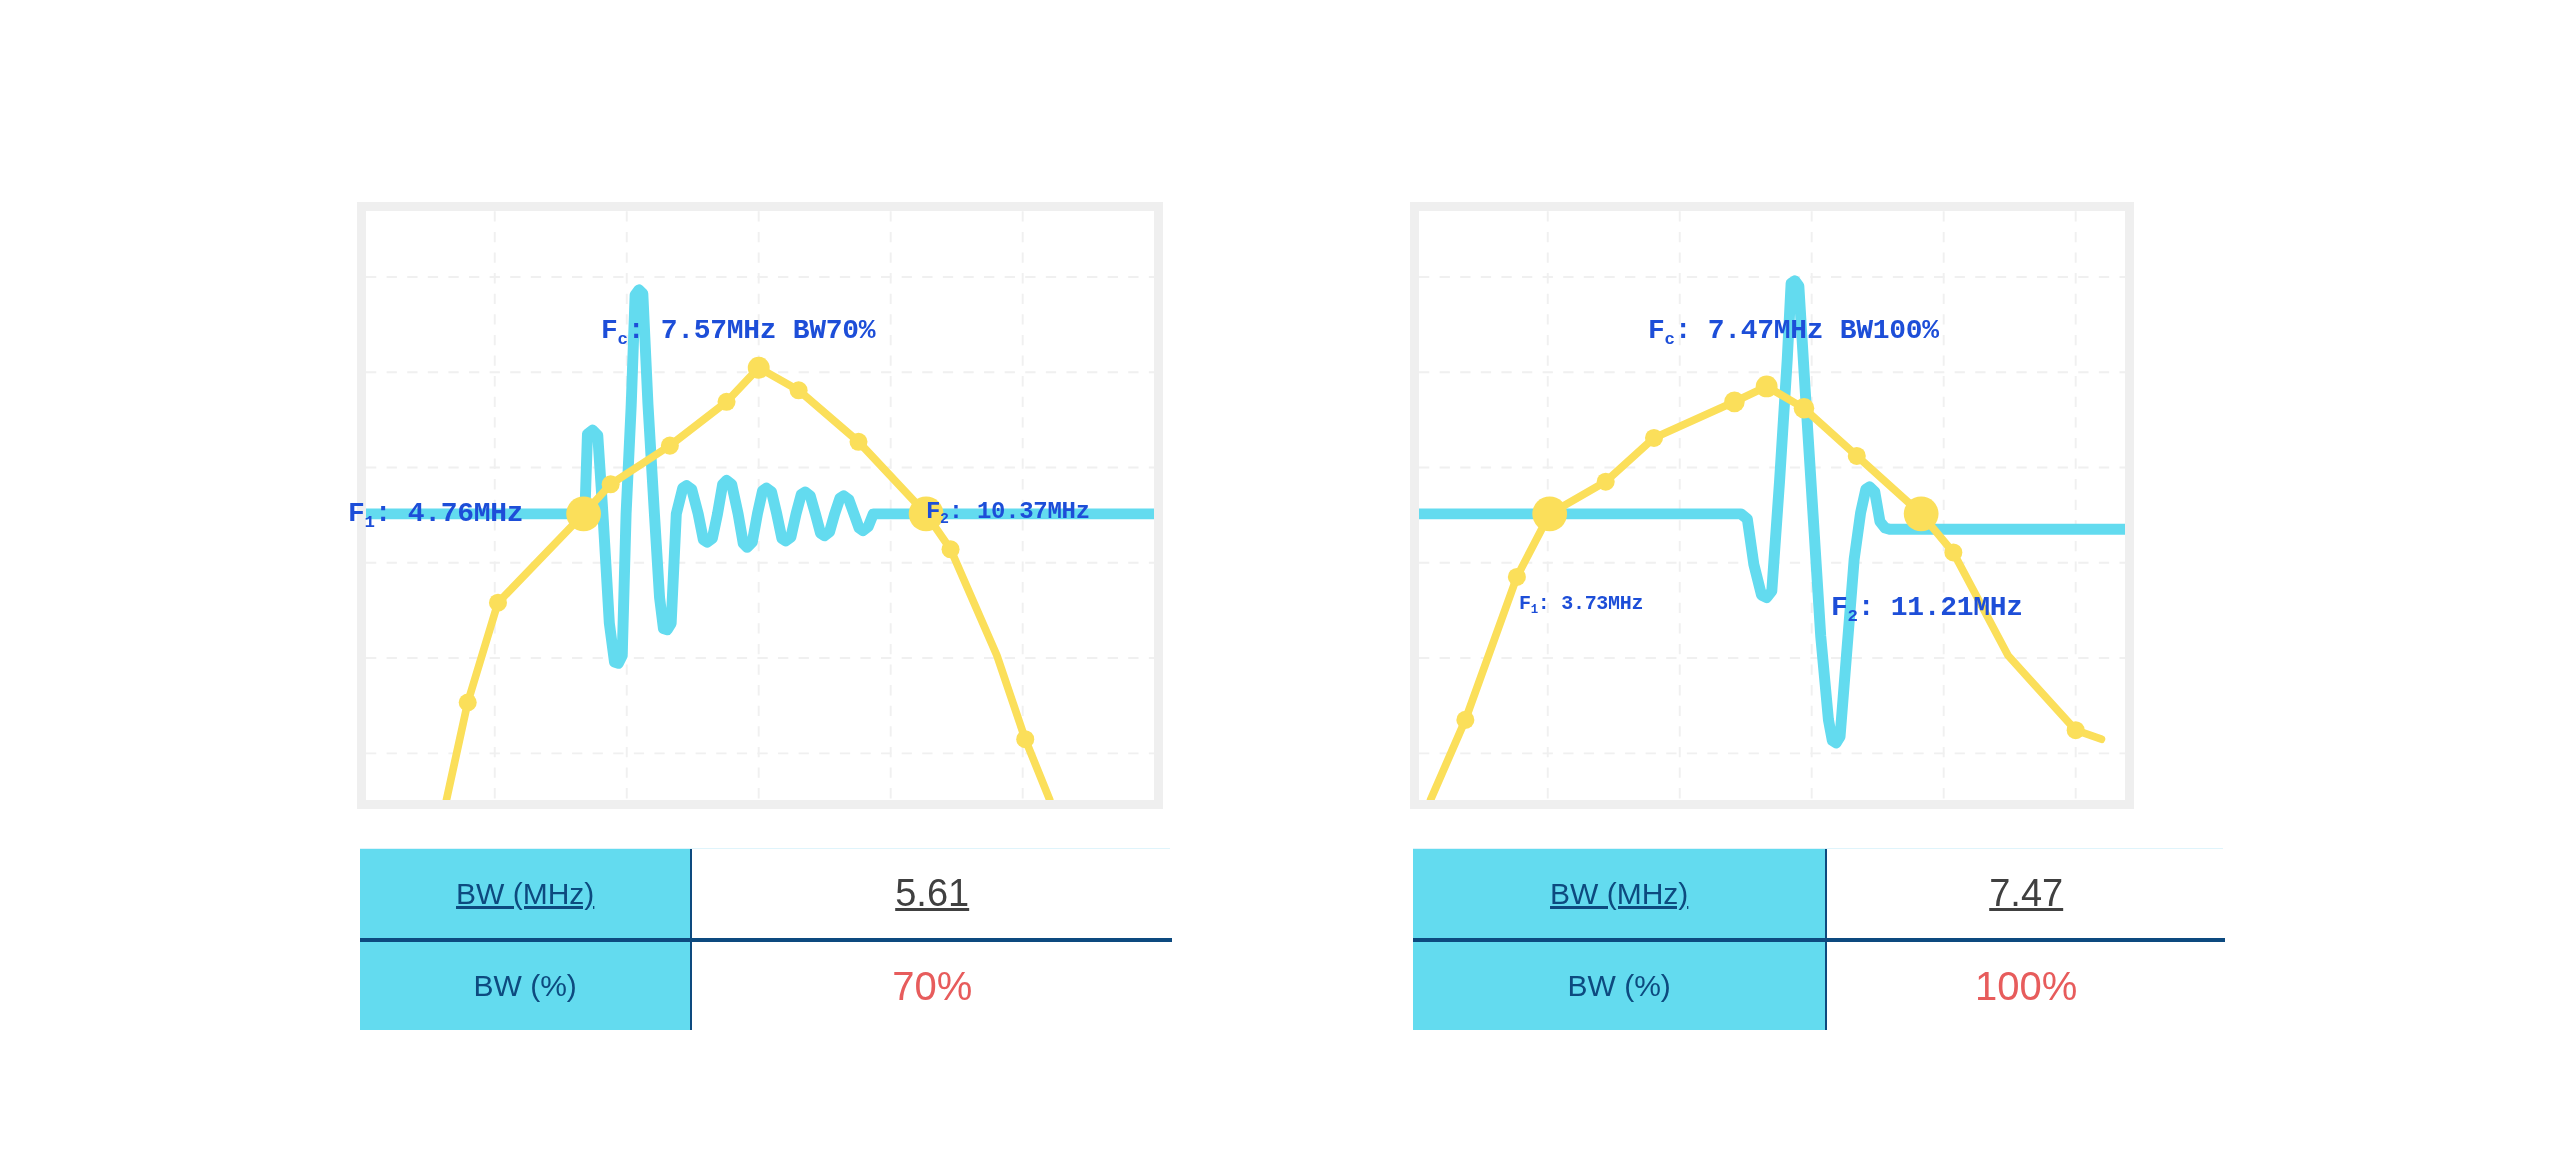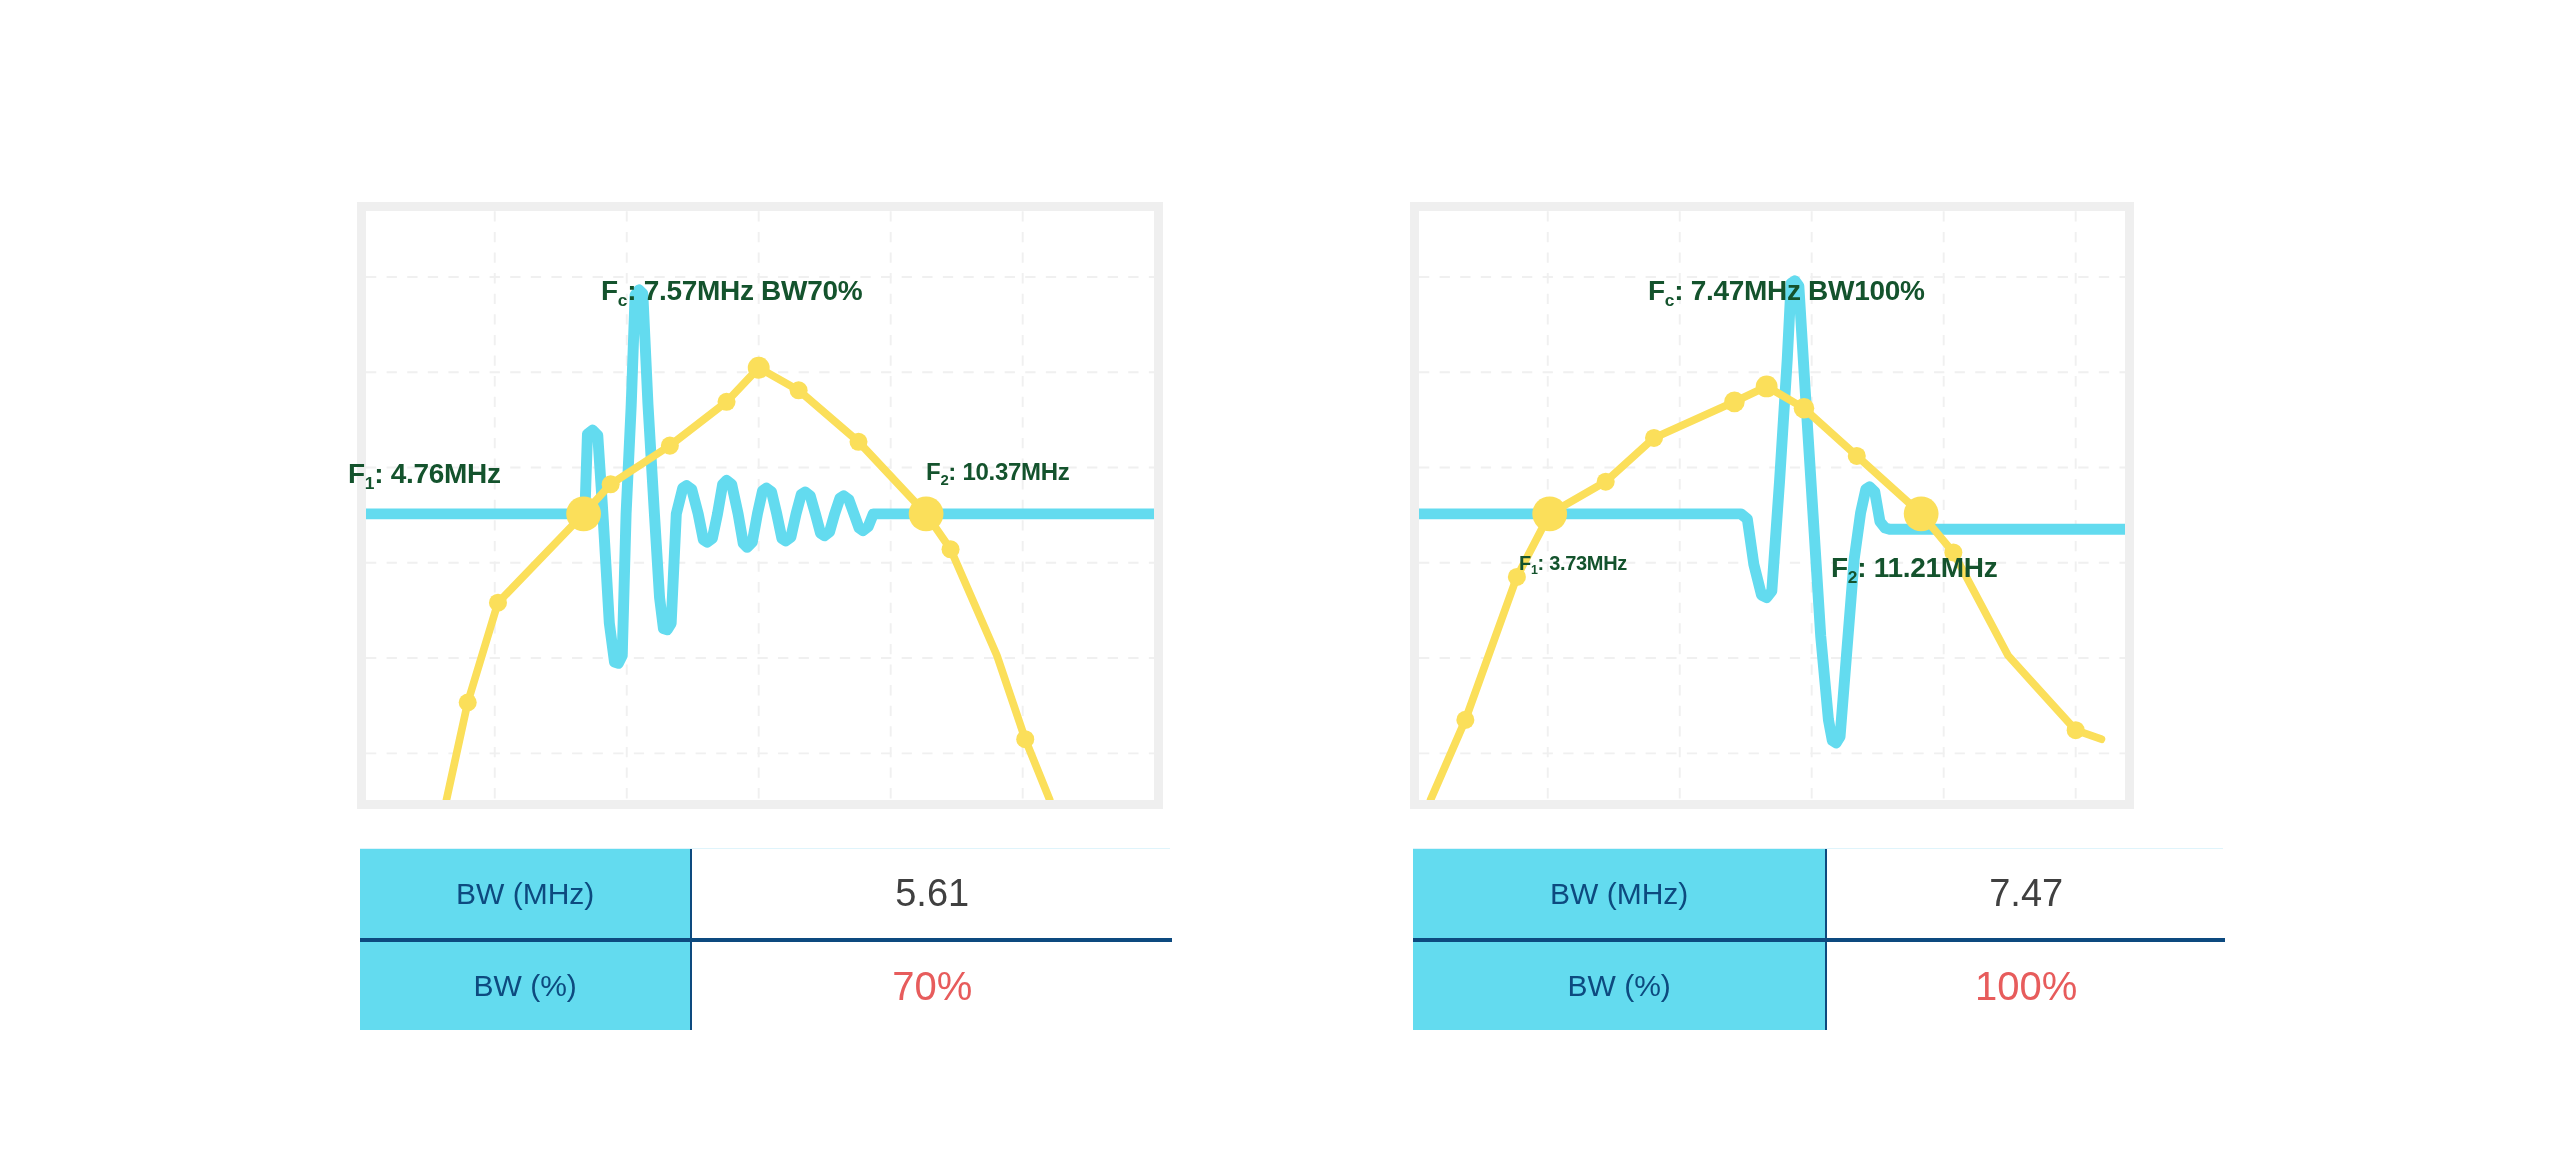--- a/index.html
+++ b/index.html
@@ -16,25 +16,26 @@
     border:9px solid #efefef;
     background:#ffffff;
     box-sizing:border-box;
   }
   .plot{position:absolute;inset:0;overflow:hidden;}
   .plot svg{position:absolute;left:0;top:0;}
 
   
   .annot{
     position:absolute;
-    color:#14532d;
+    color:#1d4ed8;
     font-weight:bold;
-    font-family:Liberation Sans, sans-serif;
+    font-family:Liberation Mono, monospace;
     white-space:nowrap;
     letter-spacing:-0.3px;
+    margin-top:40px;
   }
   .annot sub{font-size:0.62em;vertical-align:-0.35em;font-weight:bold;}
 
   
   .bw-table{
     position:absolute;
     border-collapse:collapse;
     table-layout:fixed;
   }
   .bw-table td{
@@ -48,21 +49,21 @@
     color:#0d4a7f;
     font-size:30px;
     font-weight:normal;
     border-right:2.6px solid #0d4a7f;
   }
   .val-cell{
     background:#ffffff;
     color:#404040;
     font-size:38px;
   }
-  .row-top td{border-bottom:4.5px solid #0d4a7f;}
+  .row-top td{border-bottom:4.5px solid #0d4a7f;text-decoration:underline;}
   .pct-cell{
     color:#e75c5c;
     font-size:40px;
     font-weight:normal;
   }
   .tbl-topline{
     position:absolute;
     height:1.9px;background:#dff4fb;
   }
 </style>

